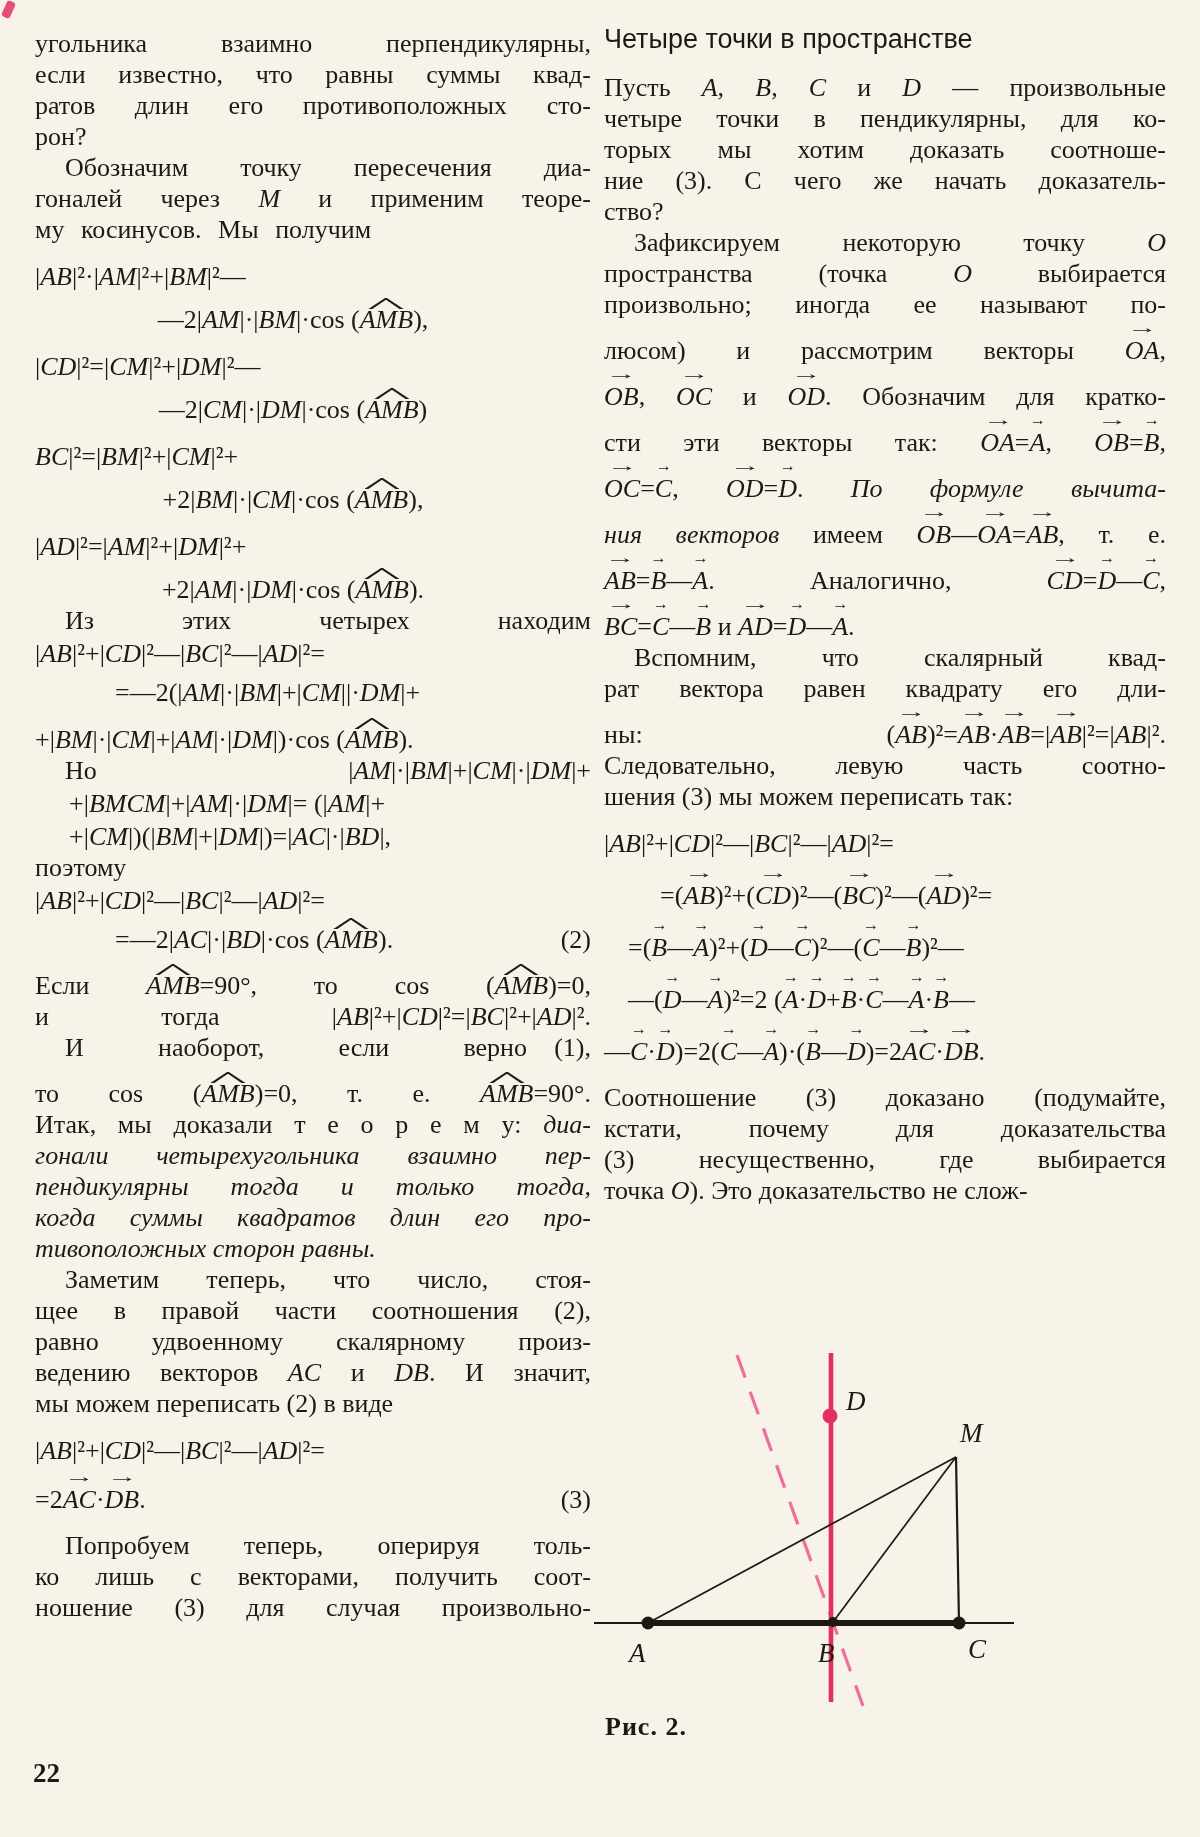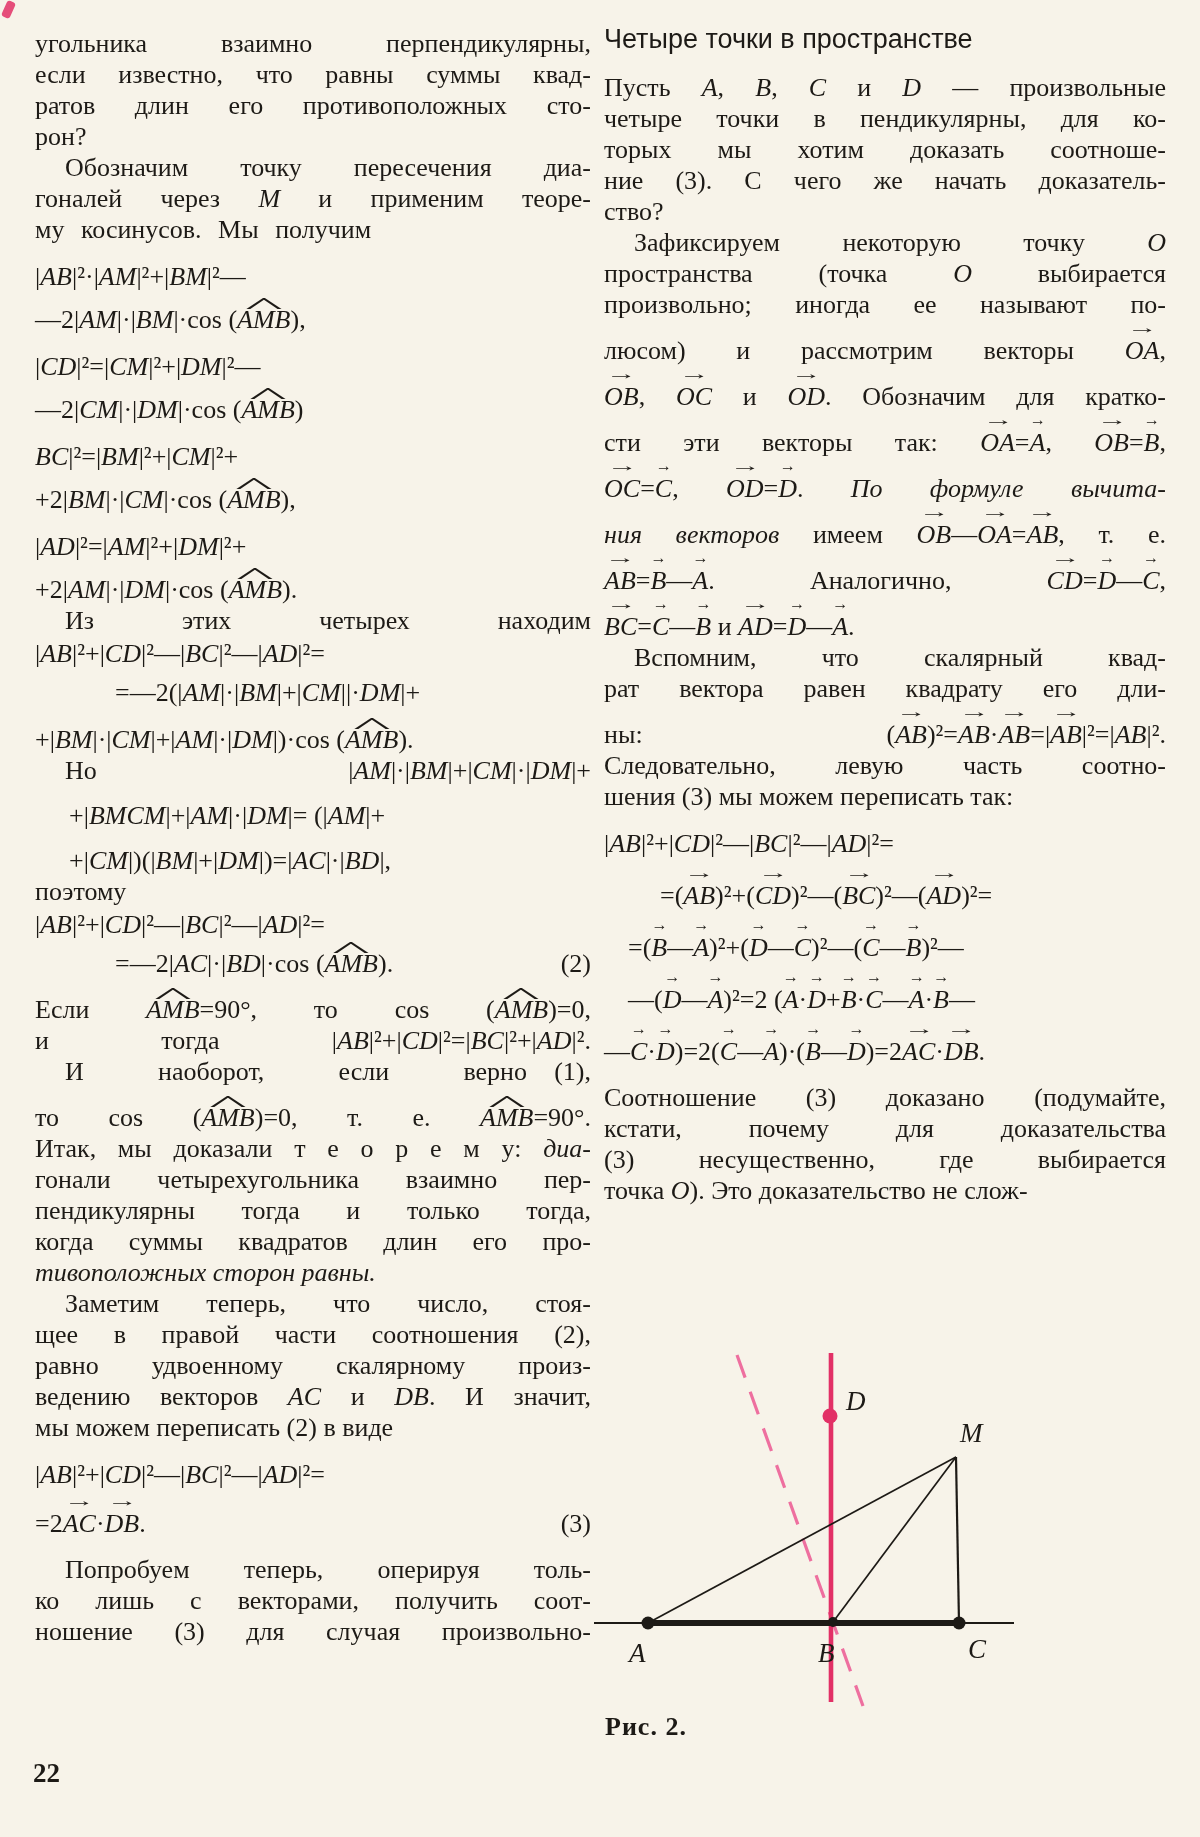--- a/index.html
+++ b/index.html
@@ -11,29 +11,29 @@
     font-size:26px;
   }
   .col{position:absolute;}
   #left-col{left:35px;top:28px;width:556px;}
   #right-col{left:604px;top:22px;width:562px;}
   .ln{min-height:31px;line-height:31px;position:relative;}
   
   .b{text-align:justify;text-align-last:justify;}
   .bl{text-align:left;}
   .bi{text-align:justify;text-align-last:justify;padding-left:30px;}
-  .it{text-align:justify;text-align-last:justify;}
+  .it{font-style:italic;text-align:justify;text-align-last:justify;}
   .itl{font-style:italic;text-align:left;}
   .ws{word-spacing:10px;text-align-last:auto;text-align:left;}
   
   .f{margin-top:16px;}
   .f0{margin-top:2px;}
-  .fr{margin-top:12px;text-align:left;padding-right:40px;}
+  .fr{margin-top:12px;text-align:center;padding-right:40px;}
   .fc{margin-top:8px;padding-left:80px;}
-  .fc2{margin-top:14px;padding-left:34px;}
+  .fc2{margin-top:2px;padding-left:34px;}
   .fc3{padding-left:56px;}
   .fc4{padding-left:24px;}
   .fv{margin-top:21px;}
   .bv{margin-top:15px;}
   .frn{margin-top:18px;text-align:left;padding-right:56px;}
   .hasn{position:relative;padding-right:64px;}
   .eqnum{position:absolute;right:0;top:0;font-style:normal;}
   
   i{font-style:italic;}
   .m-v{position:relative;display:inline-block;}

